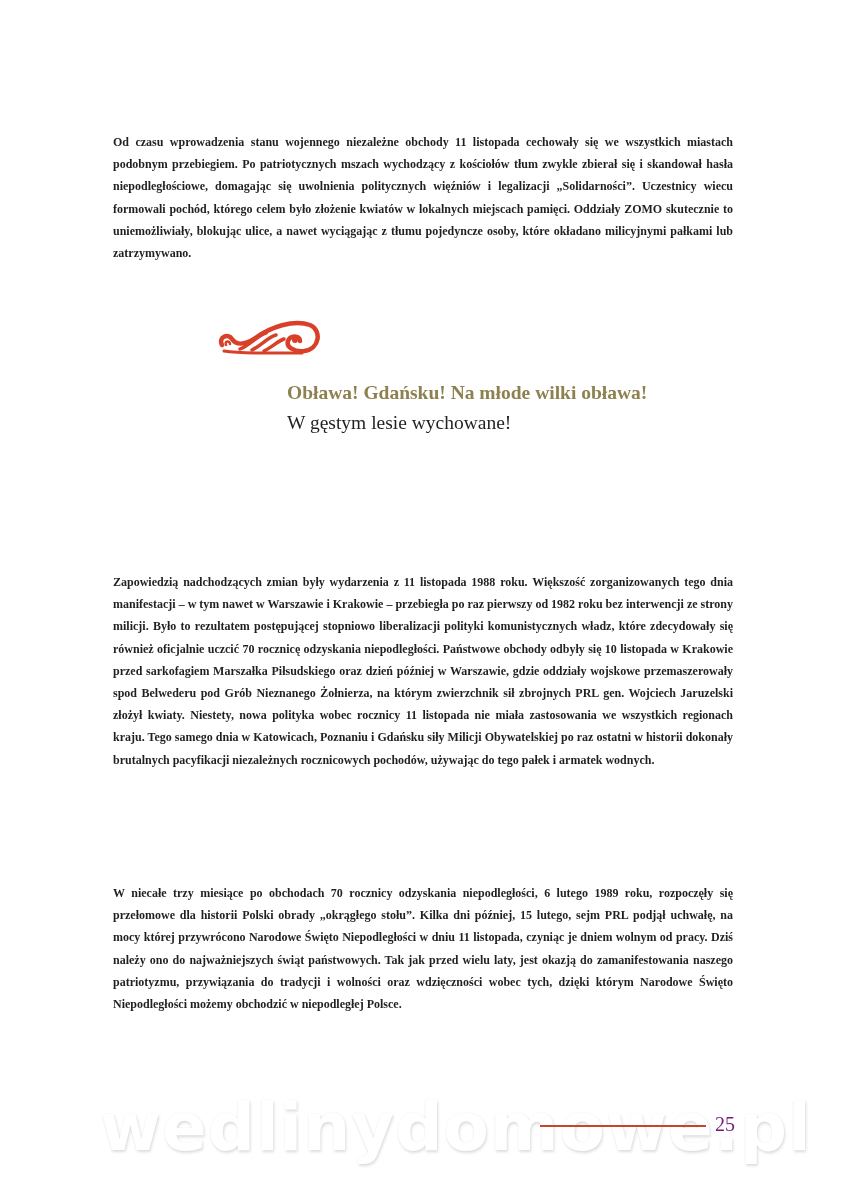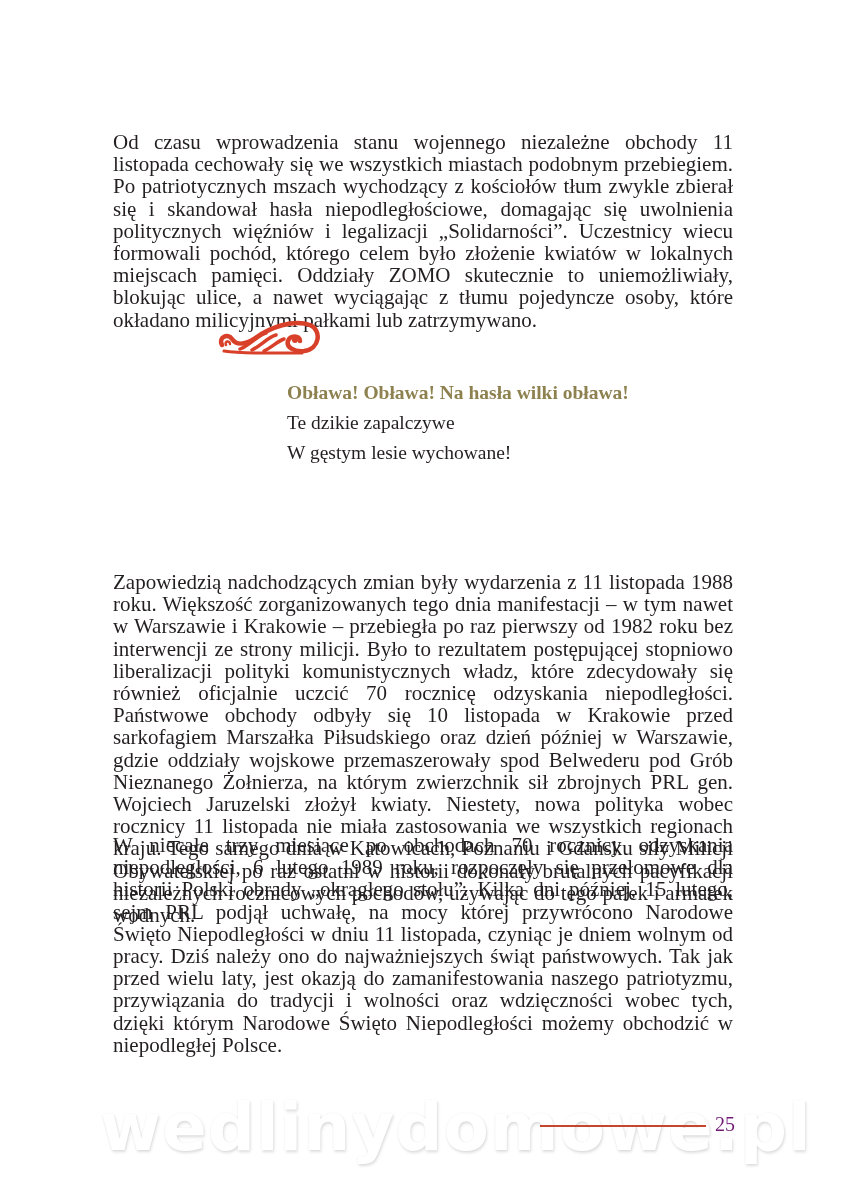--- a/index.html
+++ b/index.html
@@ -18,29 +18,30 @@
   .page {
     position: absolute;
     left: 0; top: 0;
     width: 843px;
     height: 1200px;
   }
   .para {
     position: absolute;
     left: 113px;
     width: 620px;
-    font-size: 21px;
+    font-size: 12px;
     line-height: 22.2px;
     text-align: justify;
     margin: 0;
     hyphens: manual;
+    font-weight: bold;
   }
   #para-1 { top: 131px; }
   #para-2 { top: 571px; }
-  #para-3 { top: 834px; }
+  #para-3 { top: 882px; }
 
   .ornament {
     position: absolute;
     left: 214px;
     top: 315px;
     width: 110px;
     height: 45px;
   }
 
   .poem {
@@ -114,22 +115,21 @@
         <path d="M50 36 C 58 32, 64 26, 70 24" stroke-width="3.5"></path>
 
         <path d="M10 36 C 30 39, 60 38, 88 38" stroke-width="3"></path>
 
         <path d="M12 30 C 10 26, 16 25, 16 29" stroke-width="2.5"></path>
       </g>
     </svg>
   </div>
 
   <div class="poem">
-    <p class="poem-line poem-heading">Obława! Obława! Na hasła wilki obława!</p>
-    <p class="poem-line">Te dzikie zapalczywe</p>
+    <p class="poem-line poem-heading">Obława! Gdańsku! Na młode wilki obława!</p>
     <p class="poem-line">W gęstym lesie wychowane!</p>
   </div>
 
   <p id="para-2" class="para">Zapowiedzią nadchodzących zmian były wydarzenia z 11 listopada 1988 roku. Większość zorganizowanych tego dnia manifestacji – w tym nawet w Warszawie i Krakowie – przebiegła po raz pierwszy od 1982 roku bez interwencji ze strony milicji. Było to rezultatem postępującej stopniowo liberalizacji polityki komuni­stycznych władz, które zdecydowały się również oficjalnie uczcić 70 rocznicę od­zyskania niepodległości. Państwowe obchody odbyły się 10 listopada w Krakowie przed sarkofagiem Marszałka Piłsudskiego oraz dzień później w Warszawie, gdzie oddziały wojskowe przemaszerowały spod Belwederu pod Grób Nieznanego Żoł­nierza, na którym zwierzchnik sił zbrojnych PRL gen. Wojciech Jaruzelski złożył kwiaty. Niestety, nowa polityka wobec rocznicy 11 listopada nie miała zastosowa­nia we wszystkich regionach kraju. Tego samego dnia w Katowicach, Poznaniu i Gdańsku siły Milicji Obywatelskiej po raz ostatni w historii dokonały brutalnych pacyfikacji niezależnych rocznicowych pochodów, używając do tego pałek i arma­tek wodnych.</p>
 
   <p id="para-3" class="para">W niecałe trzy miesiące po obchodach 70 rocznicy odzyskania niepodległości, 6 lutego 1989 roku, rozpoczęły się przełomowe dla historii Polski obrady „okrą­głego stołu”. Kilka dni później, 15 lutego, sejm PRL podjął uchwałę, na mocy któ­rej przywrócono Narodowe Święto Niepodległości w dniu 11 listopada, czyniąc je dniem wolnym od pracy. Dziś należy ono do najważniejszych świąt państwowych. Tak jak przed wielu laty, jest okazją do zamanifestowania naszego patriotyzmu, przywiązania do tradycji i wolności oraz wdzięczności wobec tych, dzięki którym Narodowe Święto Niepodległości możemy obchodzić w niepodległej Polsce.</p>
 
   <div class="watermark">wedlinydomowe.pl</div>
 
   <div class="footer-rule"></div>

